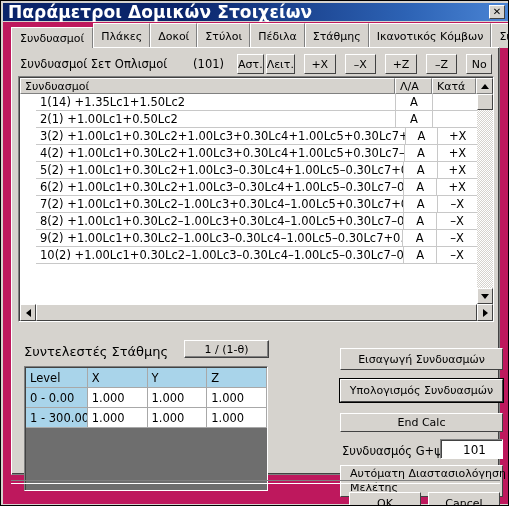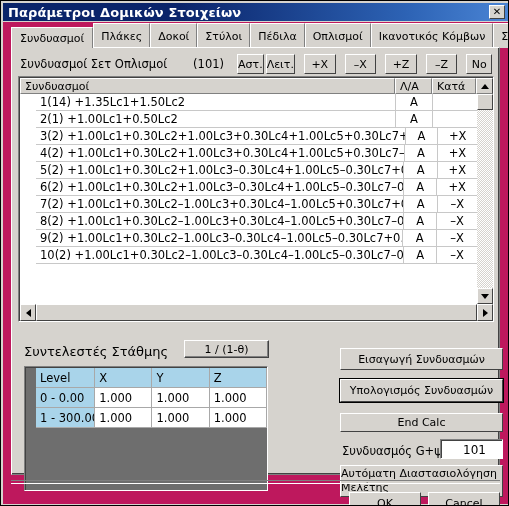--- a/index.html
+++ b/index.html
@@ -29,21 +29,21 @@
     left: 2px; top: 2px;
     width: 505px; height: 18px;
     background: linear-gradient(to right, #0a246a 0%, #0a246a 35%, #2d63b5 80%, #4a84d4 100%);
     display: flex;
     align-items: center;
     box-sizing: border-box;
   }
   .titlebar-text {
     color: #ffffff;
     font-weight: bold;
-    font-size: 13px;
+    font-size: 17px;
     padding-left: 5px;
     letter-spacing: 0.1px;
     white-space: nowrap;
   }
   .titlebar-spacer { flex: 1 1 auto; }
   .close-btn {
     width: 16px; height: 14px;
     margin-right: 3px;
     background: #d6d3ce;
     border-top: 1px solid #ffffff;
@@ -378,21 +378,21 @@
   }
   .lvltable-in {
     position: absolute;
     inset: 0;
     box-sizing: border-box;
     border-top: 1px solid #424242;
     border-left: 1px solid #424242;
     background: #6e6e6e;
     overflow: hidden;
   }
-  .lvl-row { display: flex; height: 20px; box-sizing: border-box; padding-left: 10px; }
+  .lvl-row { display: flex; height: 20px; box-sizing: border-box; }
   .lvl-cell {
     box-sizing: border-box;
     display: flex;
     align-items: center;
     padding-left: 4px;
     font-size: 11.5px;
     white-space: nowrap;
     border-right: 1px solid #a8a8a8;
     border-bottom: 1px solid #a8a8a8;
     overflow: hidden;
@@ -404,21 +404,21 @@
   
   .rbtn {
     position: absolute;
     left: 328px;
     width: 163px;
     height: 22px;
   }
   .rbtn.b1 { top: 300px; }
   .rbtn.b2 { top: 331px; height: 23px; border-top-color:#ffffff; box-shadow: 0 0 0 1px #000000; }
   .rbtn.b3 { top: 365px; height: 19px; }
-  .rbtn.b5 { top: 417px; height: 32px; justify-content: flex-start; text-align: left; }
+  .rbtn.b5 { top: 417px; height: 32px; justify-content: flex-start; padding-left: 9px; text-align: left; }
   .rbtn.b5 .lbl { text-align: left; line-height: 14px; }
 
   .gpsi-label {
     position: absolute;
     left: 330px; top: 396px;
     font-size: 11.5px;
     white-space: nowrap;
   }
   .gpsi-input {
     position: absolute;
@@ -483,21 +483,21 @@
         <div class="tab">
           <span>Δοκοί</span>
         </div>
         <div class="tab">
           <span>Στύλοι</span>
         </div>
         <div class="tab">
           <span>Πέδιλα</span>
         </div>
         <div class="tab">
-          <span>Οπλισμοί</span>
+          <span>Στάθμης</span>
         </div>
         <div class="tab">
           <span>Ικανοτικός Κόμβων</span>
         </div>
         <div class="tab">
           <span>Σιδηρών</span>
         </div>
       </div>
 
     <div class="tabpage">

